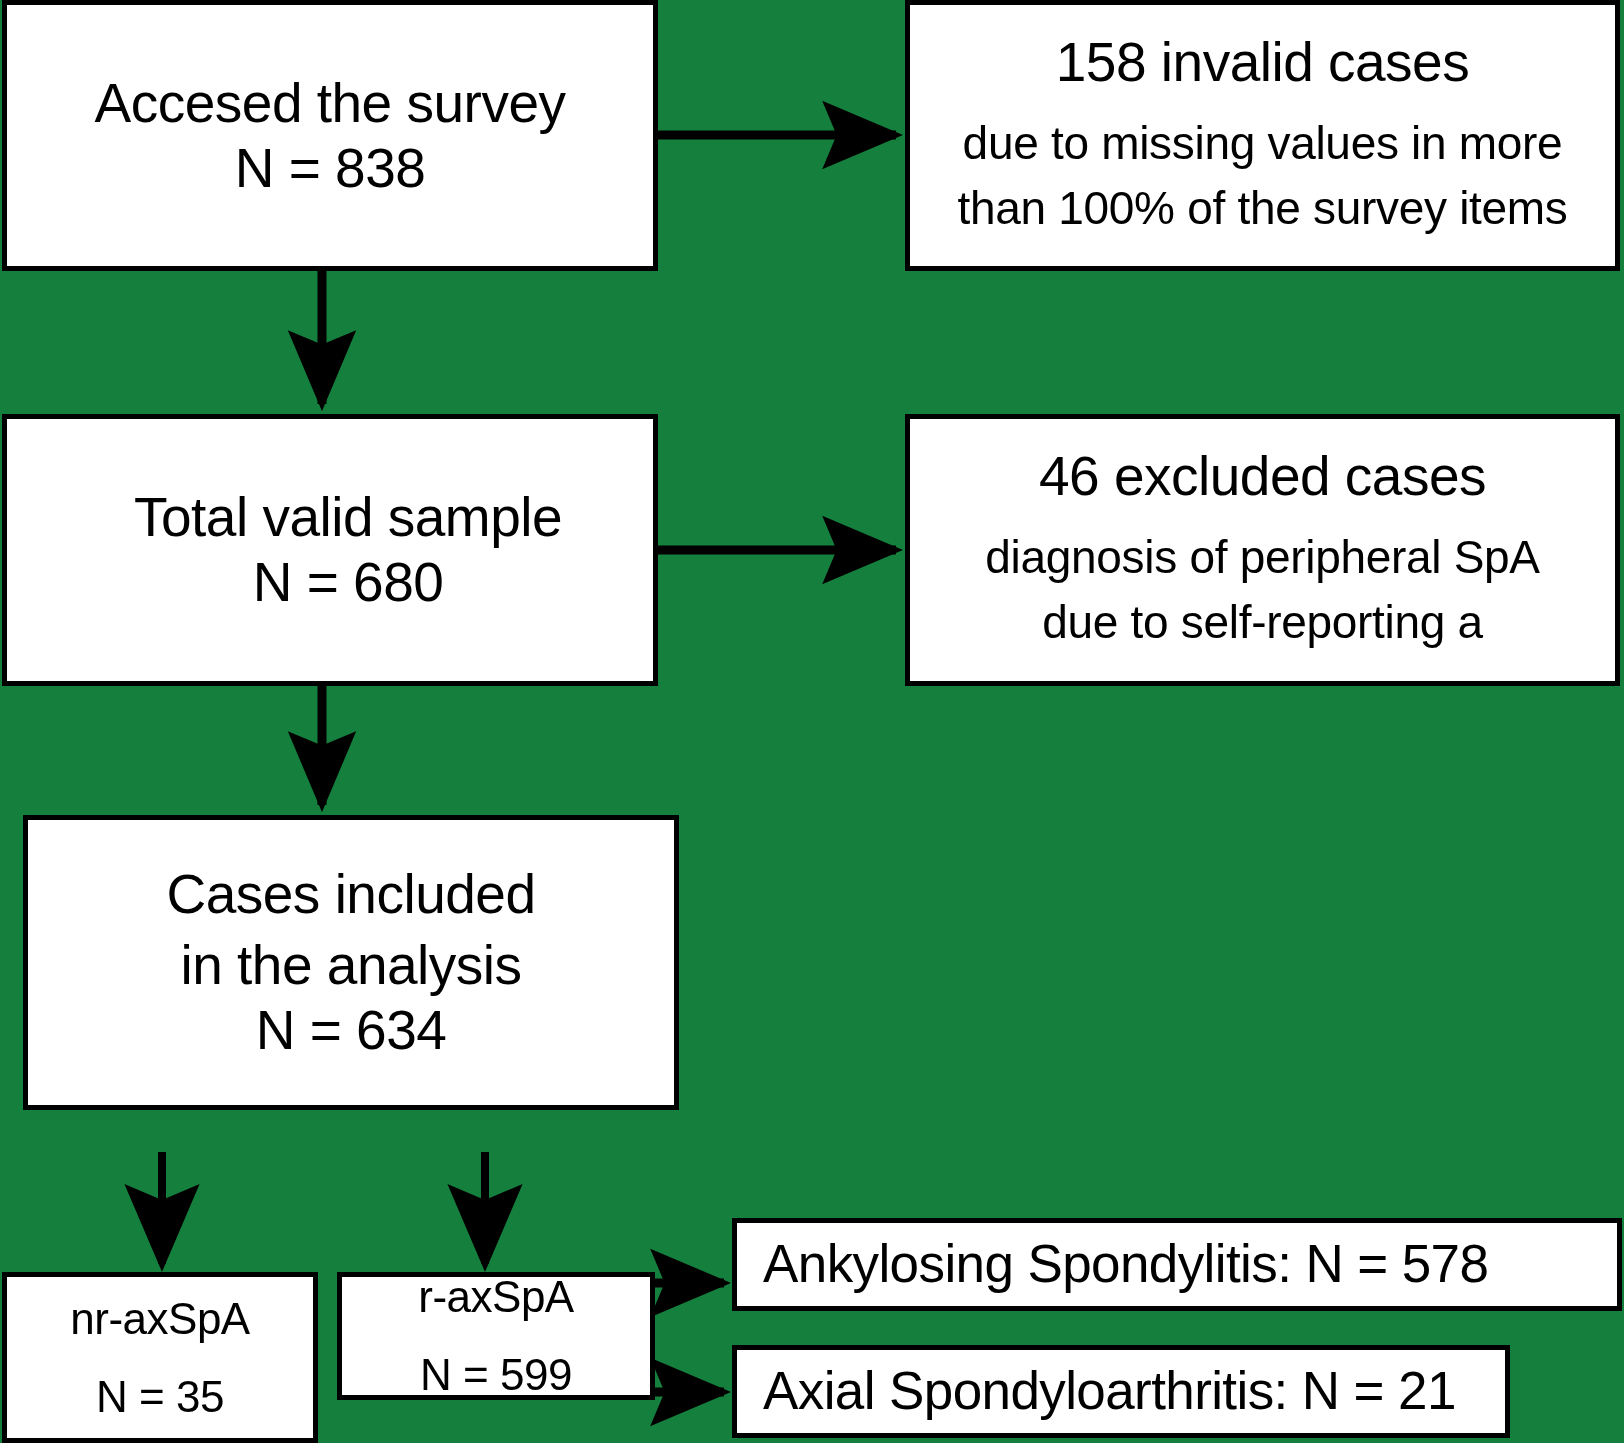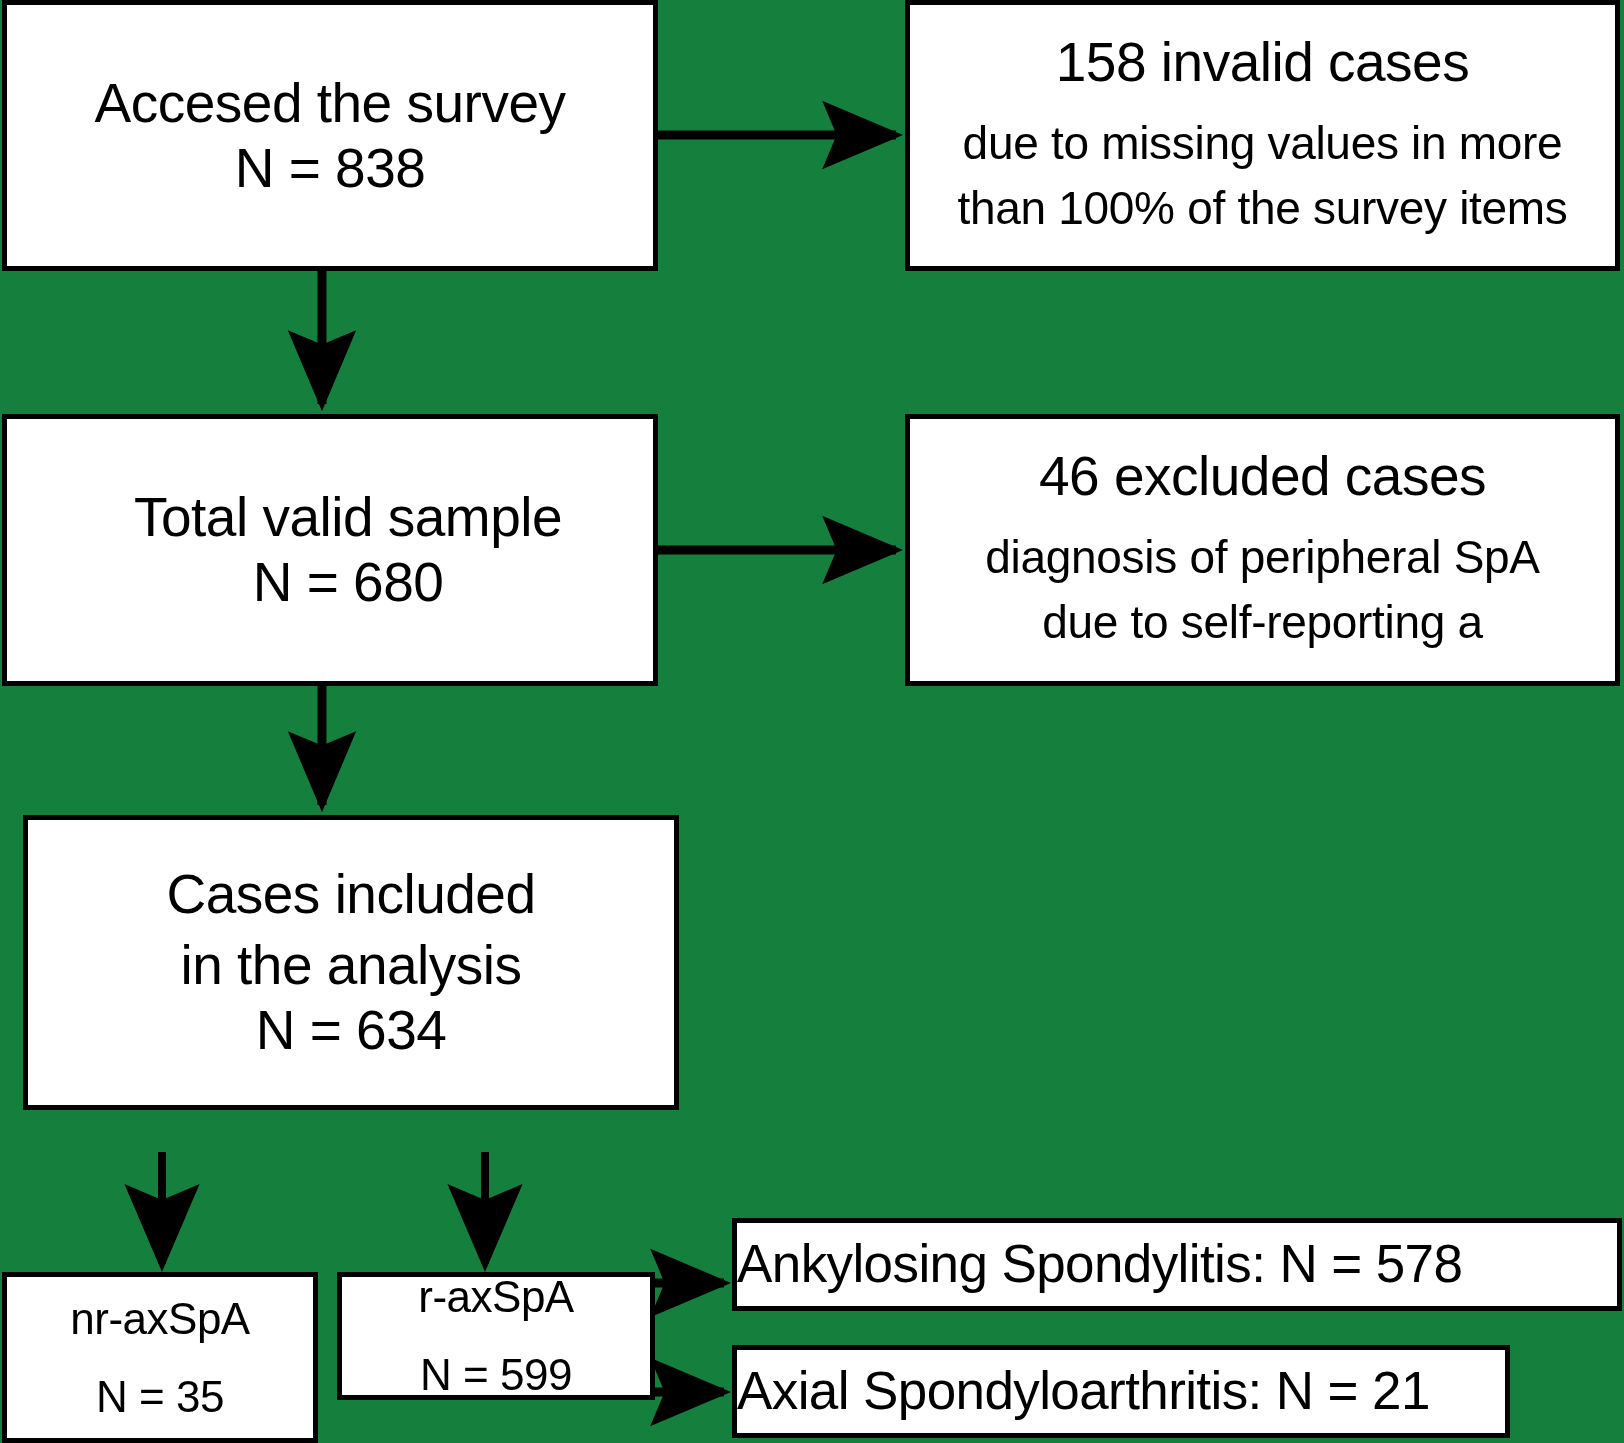--- a/index.html
+++ b/index.html
@@ -65,20 +65,21 @@
   }
   .group .node-line.second {
     margin-top: 26px;
   }
   
   .strip {
     font-size: 53px;
     letter-spacing: -0.6px;
     justify-content: center;
     align-items: flex-start;
+    padding-left: 26px;
   }
 
   
   #box-accessed      { left: 2px;   top: 0px;    width: 656px; height: 271px; }
   #box-valid         { left: 2px;   top: 414px;  width: 656px; height: 272px; padding-left: 36px; }
   #box-included      { left: 2px;   top: 815px;  width: 656px; height: 295px; margin-left: 21px; }
   #box-invalid       { left: 905px; top: 0px;    width: 715px; height: 271px; }
   #box-excluded      { left: 905px; top: 414px;  width: 715px; height: 272px; }
   #box-nraxspa       { left: 2px;   top: 1272px; width: 316px; height: 171px; }
   #box-raxspa        { left: 337px; top: 1272px; width: 318px; height: 128px; }

